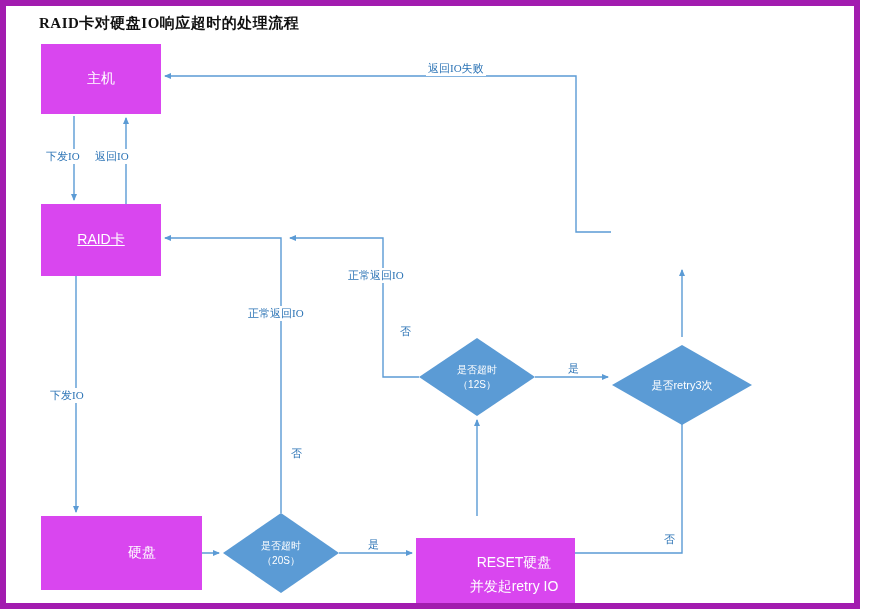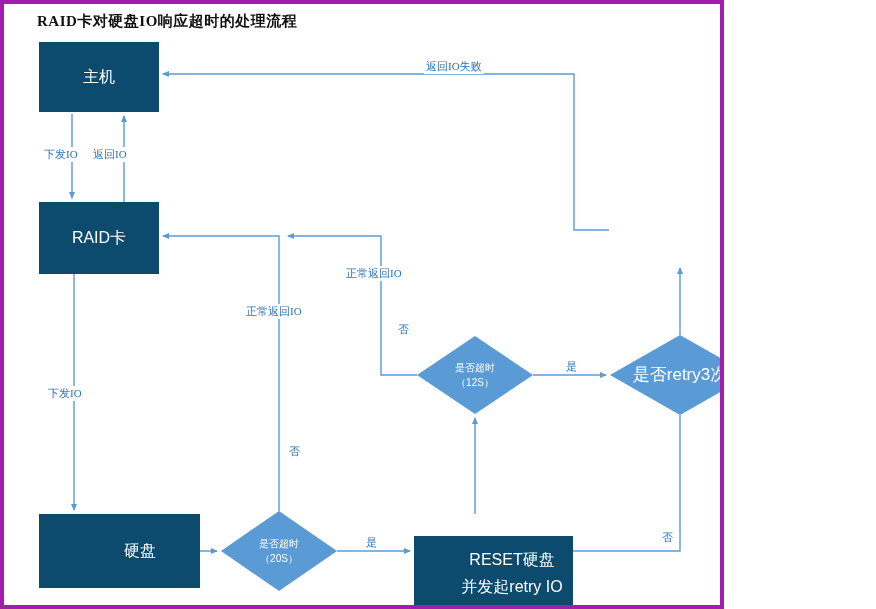--- a/index.html
+++ b/index.html
@@ -1,37 +1,37 @@
 <!DOCTYPE html>
 <html><head>
 <meta charset="utf-8">
 <style>
   html,body{margin:0;padding:0;background:#ffffff;}
   #canvas{
     position:relative;
-    width:724px;height:609px;
+    width:860px;height:609px;
     background:#ffffff;
-    border:4px solid #a21caf;
+    border:6px solid #a21caf;
     box-sizing:border-box;
     font-family:"Liberation Sans", sans-serif;
     overflow:hidden;
   }
   .title{
     position:absolute;left:33px;top:8px;
     font-size:15px;font-weight:bold;color:#111111;
     font-family:"Liberation Serif", serif;
     letter-spacing:0.5px;
   }
   .node{
     position:absolute;
-    background:#0c4a6e;
+    background:#d946ef;
     color:#ffffff;
     display:flex;flex-direction:column;
     align-items:center;justify-content:center;
-    font-size:16px;line-height:1.7;text-align:right;
+    font-size:14px;line-height:1.7;text-align:right;
   }
   .diamond{
     position:absolute;
     background:#5B9BD5;
     color:#ffffff;
     display:flex;flex-direction:column;
     align-items:center;justify-content:center;
     font-size:10px;line-height:1.5;text-align:center;
     clip-path:polygon(50% 0,100% 50%,50% 100%,0 50%);
   }
@@ -72,21 +72,21 @@
       <polyline points="676,331 676,264" marker-end="url(#ah)"></polyline>
       <polyline points="676,411 676,547 538,547" marker-end="url(#ah)"></polyline>
       <polyline points="605,226 570,226 570,70 159,70" marker-end="url(#ah)"></polyline>
     </g>
   </svg>
 
   <div class="node" style="left:35px;top:38px;width:120px;height:70px;">
     <span>主机</span>
   </div>
 
-  <div class="node" style="left:35px;top:198px;width:120px;height:72px;">
+  <div class="node" style="left:35px;top:198px;width:120px;height:72px;text-decoration:underline;">
     <span>RAID卡</span>
   </div>
 
   <div class="node" style="left:35px;top:510px;width:120px;height:74px;padding-left:41px;">
     <span>硬盘</span>
   </div>
 
 
   <div class="node" style="left:410px;top:532px;width:122px;height:74px;padding-left:37px;">
     <span>RESET硬盘</span>
@@ -96,21 +96,21 @@
   <div class="diamond" style="left:217px;top:507px;width:116px;height:80px;">
     <span>是否超时</span>
     <span>（20S）</span>
   </div>
 
   <div class="diamond" style="left:413px;top:332px;width:116px;height:78px;">
     <span>是否超时</span>
     <span>（12S）</span>
   </div>
 
-  <div class="diamond" style="left:606px;top:331px;width:140px;height:80px;font-size:17px;">
+  <div class="diamond" style="left:606px;top:339px;width:140px;height:80px;font-size:11px;">
     <span>是否retry3次</span>
   </div>
 
   <div class="edge-label" style="left:38px;top:143px;">下发IO</div>
   <div class="edge-label" style="left:87px;top:143px;">返回IO</div>
   <div class="edge-label" style="left:42px;top:382px;">下发IO</div>
   <div class="edge-label" style="left:360px;top:531px;">是</div>
   <div class="edge-label" style="left:283px;top:440px;">否</div>
   <div class="edge-label" style="left:240px;top:300px;">正常返回IO</div>
   <div class="edge-label" style="left:392px;top:318px;">否</div>

